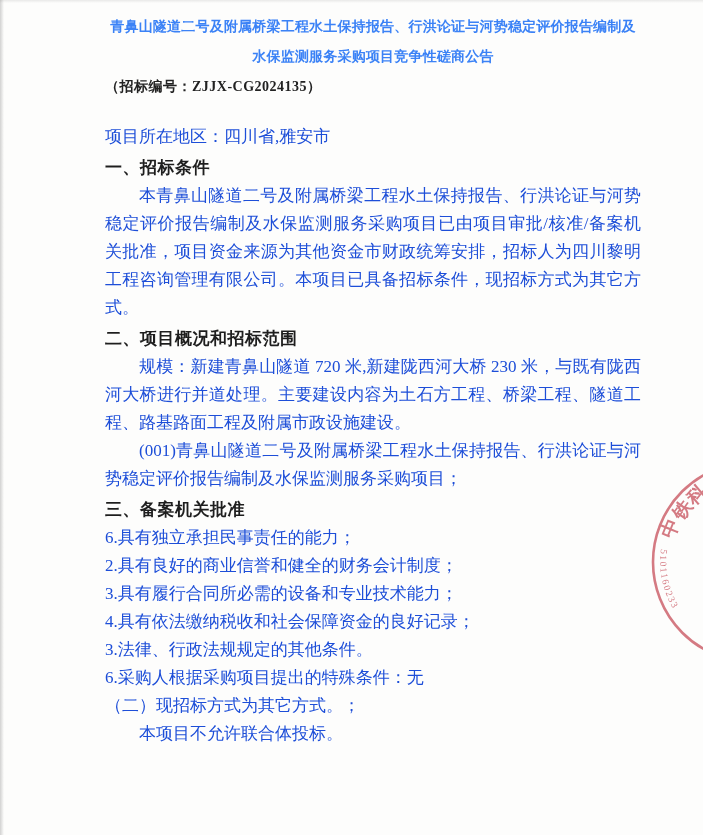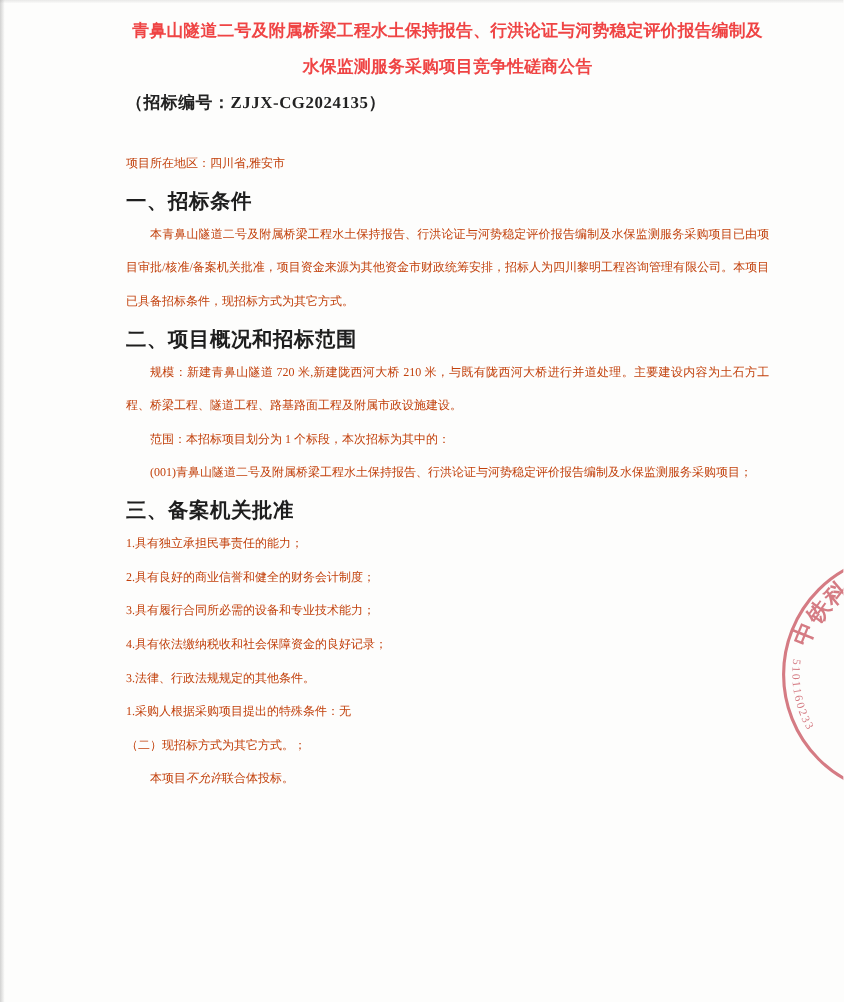--- a/index.html
+++ b/index.html
@@ -17,34 +17,34 @@
   }
   .scan-edge-top{
     position:absolute;left:0;top:0;width:703px;height:3px;
     background:linear-gradient(180deg,rgba(140,140,140,.18),rgba(255,255,255,0));
   }
   .content{
     position:absolute;left:105px;top:12px;width:536px;
   }
   .title{
     font-weight:bold;font-size:14px;line-height:30px;
-    text-align:center;color:#ef4444;letter-spacing:.2px;margin:0;
+    text-align:center;color:#3b82f6;letter-spacing:.2px;margin:0;
   }
   .subtitle{
     font-weight:bold;font-size:14px;line-height:30px;
     color:#222;margin:0 0 21px 0;letter-spacing:.5px;
   }
-  p{margin:0;font-size:10px;line-height:28px;text-align:justify;color:#c2410c;}
+  p{margin:0;font-size:17px;line-height:28px;text-align:justify;color:#1d4ed8;}
   p.indent{text-indent:2em;}
   .h{
     font-family:"Liberation Sans","DejaVu Sans",sans-serif;
     font-weight:bold;font-size:17px;line-height:28px;
     color:#1e1e1e;margin:3px 0 0 0;letter-spacing:.5px;
   }
-  .italic{font-style:italic;}
+  .italic{}
   .seal{
     position:absolute;left:640px;top:455px;width:63px;height:215px;
     pointer-events:none;
   }
   .seal text{font-family:"Liberation Serif","DejaVu Serif",serif;}
 </style>
 </head>
 <body>
 
 <div class="scan-edge-left"></div>
@@ -53,31 +53,30 @@
 <div class="content">
   <h1 class="title">青鼻山隧道二号及附属桥梁工程水土保持报告、行洪论证与河势稳定评价报告编制及水保监测服务采购项目竞争性磋商公告</h1>
   <div class="subtitle">（招标编号：ZJJX-CG2024135）</div>
 
   <p>项目所在地区：四川省,雅安市</p>
 
   <div class="h">一、招标条件</div>
   <p class="indent">本青鼻山隧道二号及附属桥梁工程水土保持报告、行洪论证与河势稳定评价报告编制及水保监测服务采购项目已由项目审批/核准/备案机关批准，项目资金来源为其他资金市财政统筹安排，招标人为四川黎明工程咨询管理有限公司。本项目已具备招标条件，现招标方式为其它方式。</p>
 
   <div class="h">二、项目概况和招标范围</div>
-  <p class="indent">规模：新建青鼻山隧道 720 米,新建陇西河大桥 210 米，与既有陇西河大桥进行并道处理。主要建设内容为土石方工程、桥梁工程、隧道工程、路基路面工程及附属市政设施建设。</p>
-  <p class="indent">范围：本招标项目划分为 1 个标段，本次招标为其中的：</p>
+  <p class="indent">规模：新建青鼻山隧道 720 米,新建陇西河大桥 230 米，与既有陇西河大桥进行并道处理。主要建设内容为土石方工程、桥梁工程、隧道工程、路基路面工程及附属市政设施建设。</p>
   <p class="indent">(001)青鼻山隧道二号及附属桥梁工程水土保持报告、行洪论证与河势稳定评价报告编制及水保监测服务采购项目；</p>
 
   <div class="h">三、备案机关批准</div>
-  <p>1.具有独立承担民事责任的能力；</p>
+  <p>6.具有独立承担民事责任的能力；</p>
   <p>2.具有良好的商业信誉和健全的财务会计制度；</p>
   <p>3.具有履行合同所必需的设备和专业技术能力；</p>
   <p>4.具有依法缴纳税收和社会保障资金的良好记录；</p>
   <p>3.法律、行政法规规定的其他条件。</p>
-  <p>1.采购人根据采购项目提出的特殊条件：无</p>
+  <p>6.采购人根据采购项目提出的特殊条件：无</p>
   <p>（二）现招标方式为其它方式。；</p>
   <p class="indent"><span>本项目</span><span class="italic">不允许</span><span>联合体投标。</span></p>
 
 </div>
 
 <svg class="seal" viewBox="640 455 63 215" width="63" height="215">
   <g opacity="0.78">
     <circle cx="753" cy="562" r="100" fill="none" stroke-width="2.6" stroke="#c95661"></circle>
     <defs>
       <path id="digitArc" d="M 661 549 A 93 93 0 0 0 705 641" fill="none"></path>

